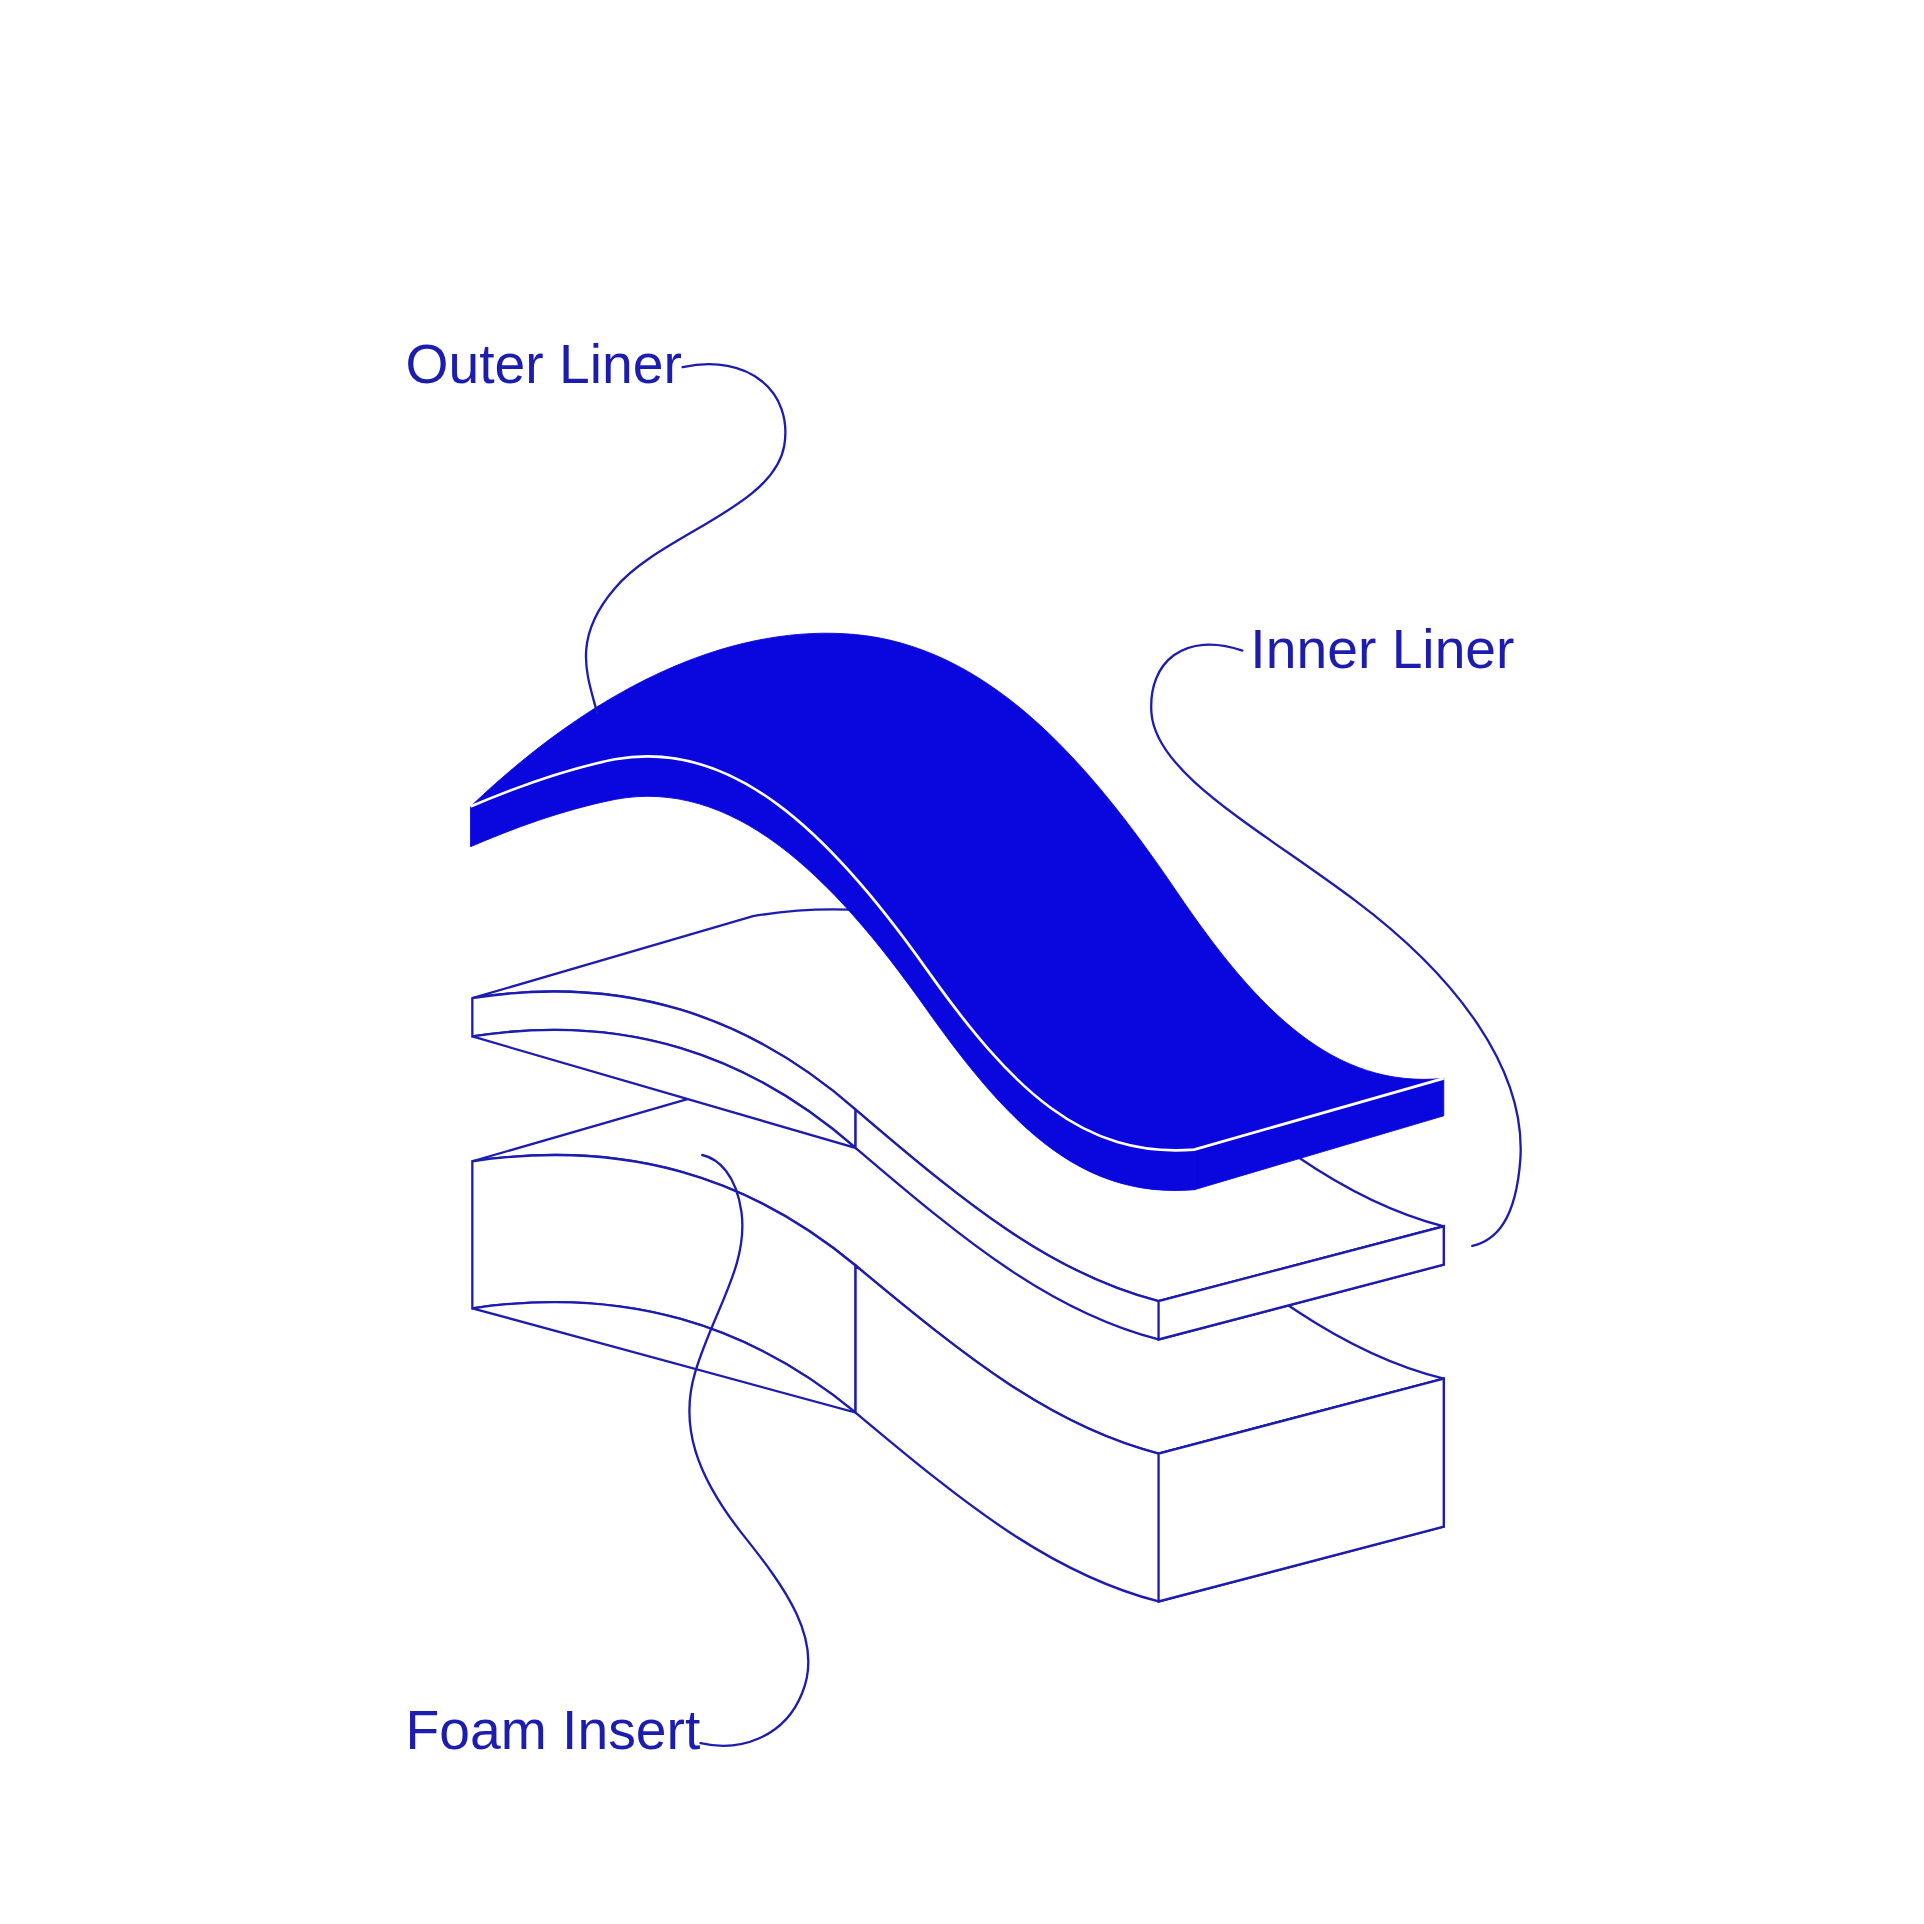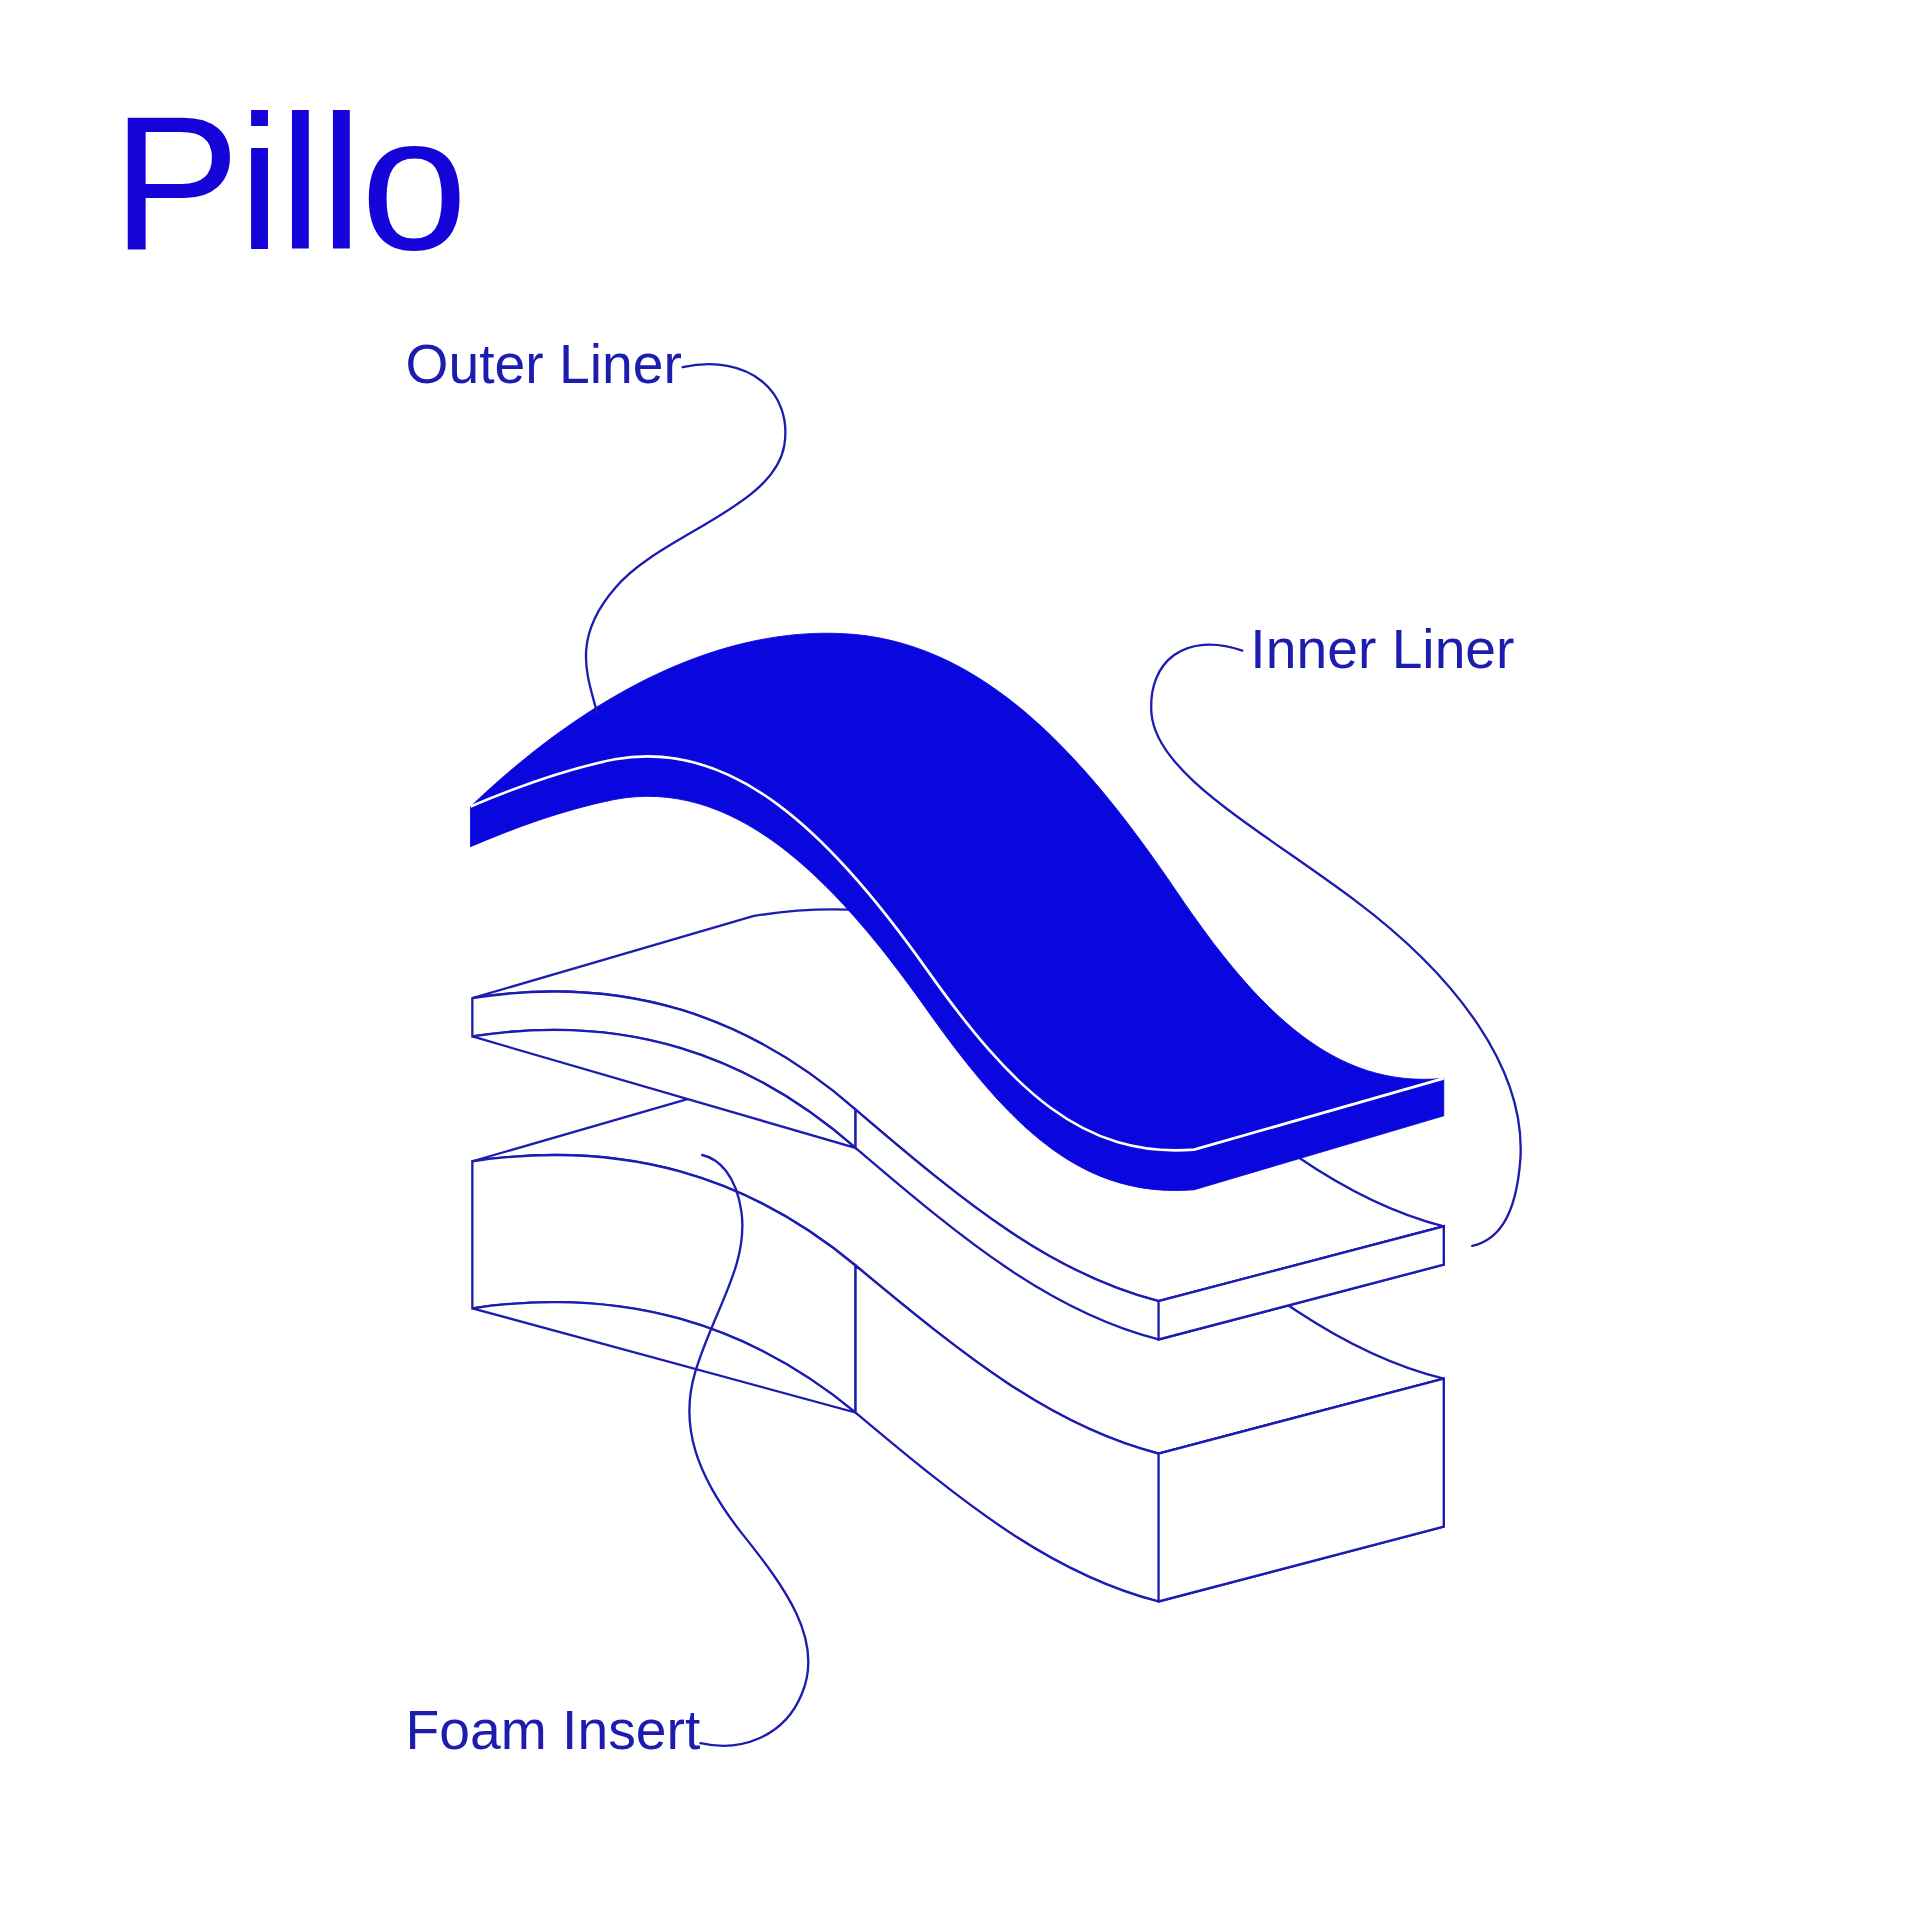--- a/index.html
+++ b/index.html
@@ -47,21 +47,20 @@
     font-size: 62px;
     font-weight: 400;
     fill: #1c1caf;
   }
 </style>
 </head>
 <body>
 
 <div id="stage">
 
-  <div id="brand-title">Pillo</div>
 
   <svg class="diagram-svg" viewBox="0 0 2160 2160" xmlns="http://www.w3.org/2000/svg">
 
     <g>
 
       <path fill="#ffffff" stroke="#1c1caf" stroke-width="2.6" d="M 530 1303
                C 700 1278, 840 1320, 960 1420
                C 1085 1524, 1180 1600, 1300 1631
                L 1620 1547
                C 1505 1519, 1408 1443, 1285 1338

